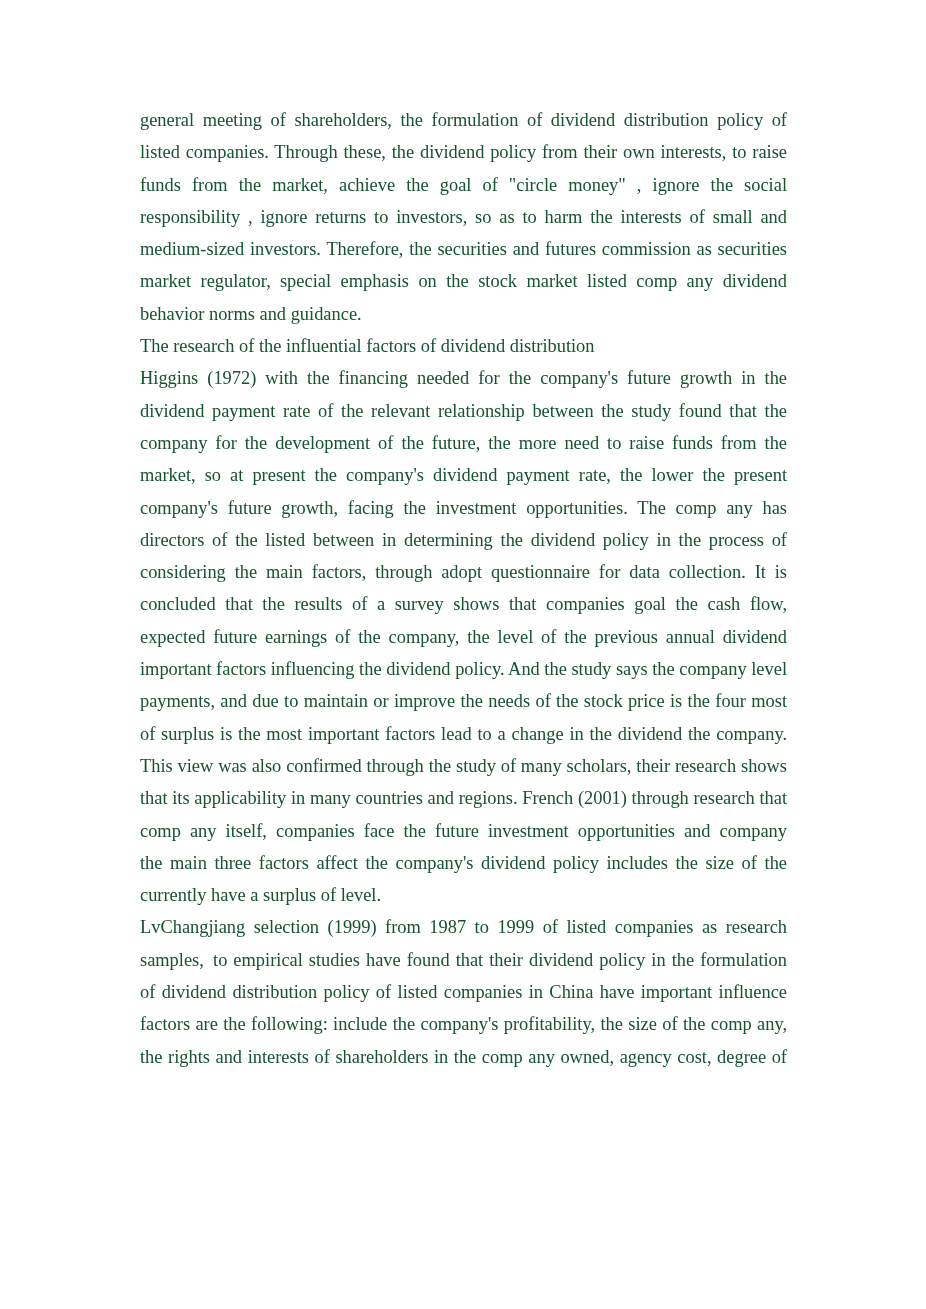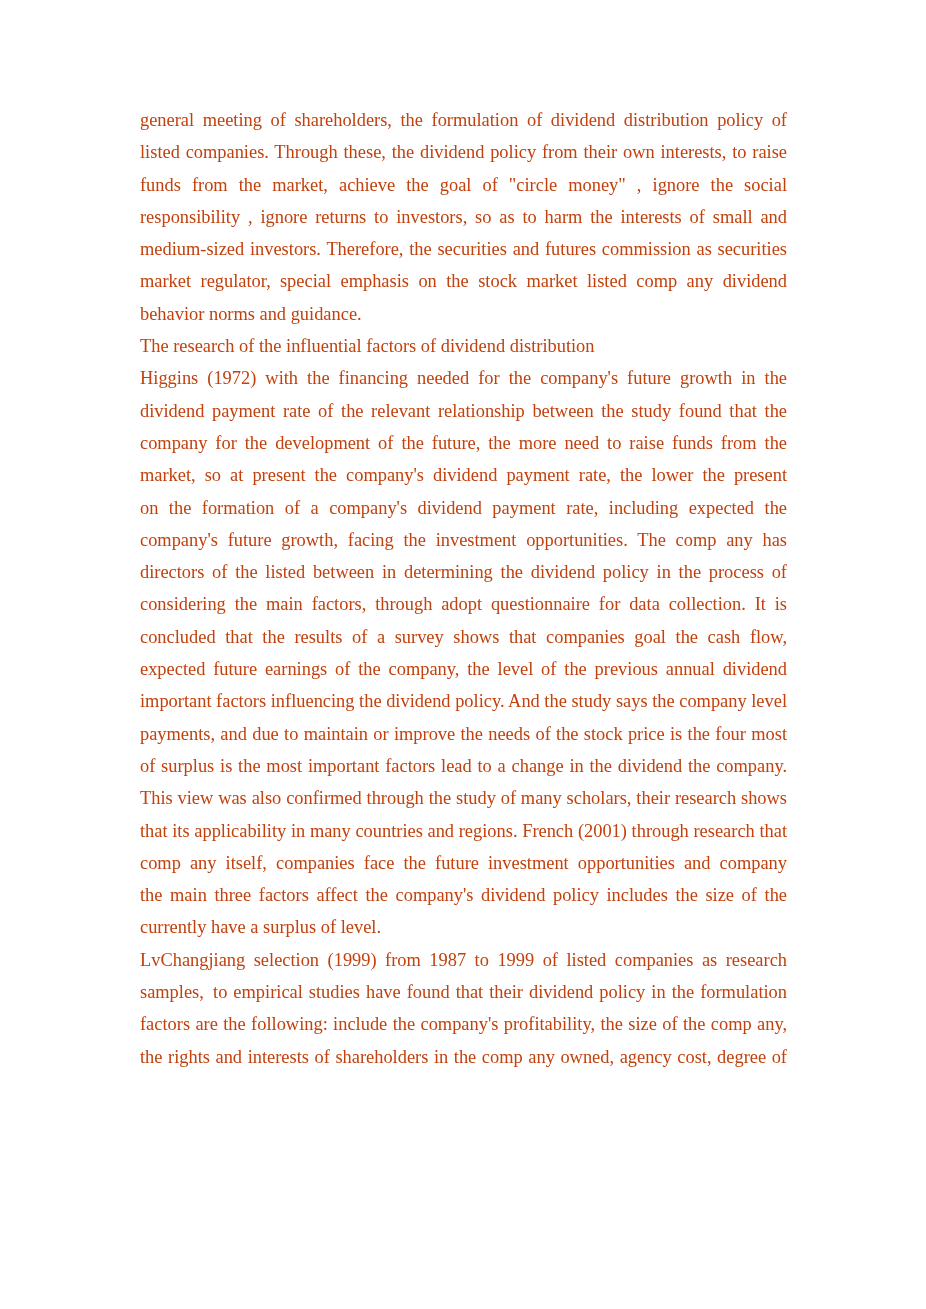--- a/index.html
+++ b/index.html
@@ -15,21 +15,21 @@
     overflow: hidden;
   }
   .text-block {
     position: absolute;
     left: 140px;
     top: 104px;
     width: 647px;
     font-family: "Liberation Serif", "DejaVu Serif", serif;
     font-size: 18.4px;
     line-height: 32.3px;
-    color: #c2410c;
+    color: #14532d;
   }
   .block {
     margin: 0;
     padding: 0;
   }
   .line {
     text-align: justify;
     text-align-last: left;
     white-space: normal;
     overflow: visible;
@@ -57,35 +57,35 @@
         <div class="line">behavior norms and guidance.</div>
       </div>
       <div class="block">
         <div class="line heading">The research of the influential factors of dividend distribution</div>
       </div>
       <div class="block">
         <div class="line just">Higgins (1972) with the financing needed for the company's future growth in the</div>
         <div class="line just">dividend payment rate of the relevant relationship between the study found that the</div>
         <div class="line just">company for the development of the future, the more need to raise funds from the</div>
         <div class="line just">market, so at present the company's dividend payment rate, the lower the present</div>
-        <div class="line just">on the formation of a company's dividend payment rate, including expected the</div>
         <div class="line just">company's future growth, facing the investment opportunities. The comp any has</div>
         <div class="line just">directors of the listed between in determining the dividend policy in the process of</div>
         <div class="line just">considering the main factors, through adopt questionnaire for data collection. It is</div>
         <div class="line just">concluded that the results of a survey shows that companies goal the cash flow,</div>
         <div class="line just">expected future earnings of the company, the level of the previous annual dividend</div>
         <div class="line just">important factors influencing the dividend policy. And the study says the company level</div>
         <div class="line just">payments, and due to maintain or improve the needs of the stock price is the four most</div>
         <div class="line just">of surplus is the most important factors lead to a change in the dividend the company.</div>
         <div class="line just">This view was also confirmed through the study of many scholars, their research shows</div>
         <div class="line just">that its applicability in many countries and regions. French (2001) through research that</div>
         <div class="line just">comp any itself, companies face the future investment opportunities and company</div>
         <div class="line just">the main three factors affect the company's dividend policy includes the size of the</div>
         <div class="line">currently have a surplus of level.</div>
       </div>
       <div class="block">
         <div class="line just">LvChangjiang selection (1999) from 1987 to 1999 of listed companies as research</div>
         <div class="line just">samples, to empirical studies have found that their dividend policy in the formulation</div>
+        <div class="line just">of dividend distribution policy of listed companies in China have important influence</div>
         <div class="line just">factors are the following: include the company's profitability, the size of the comp any,</div>
         <div class="line just">the rights and interests of shareholders in the comp any owned, agency cost, degree of</div>
       </div>
     </div>
 </div>
 
 </body></html>

